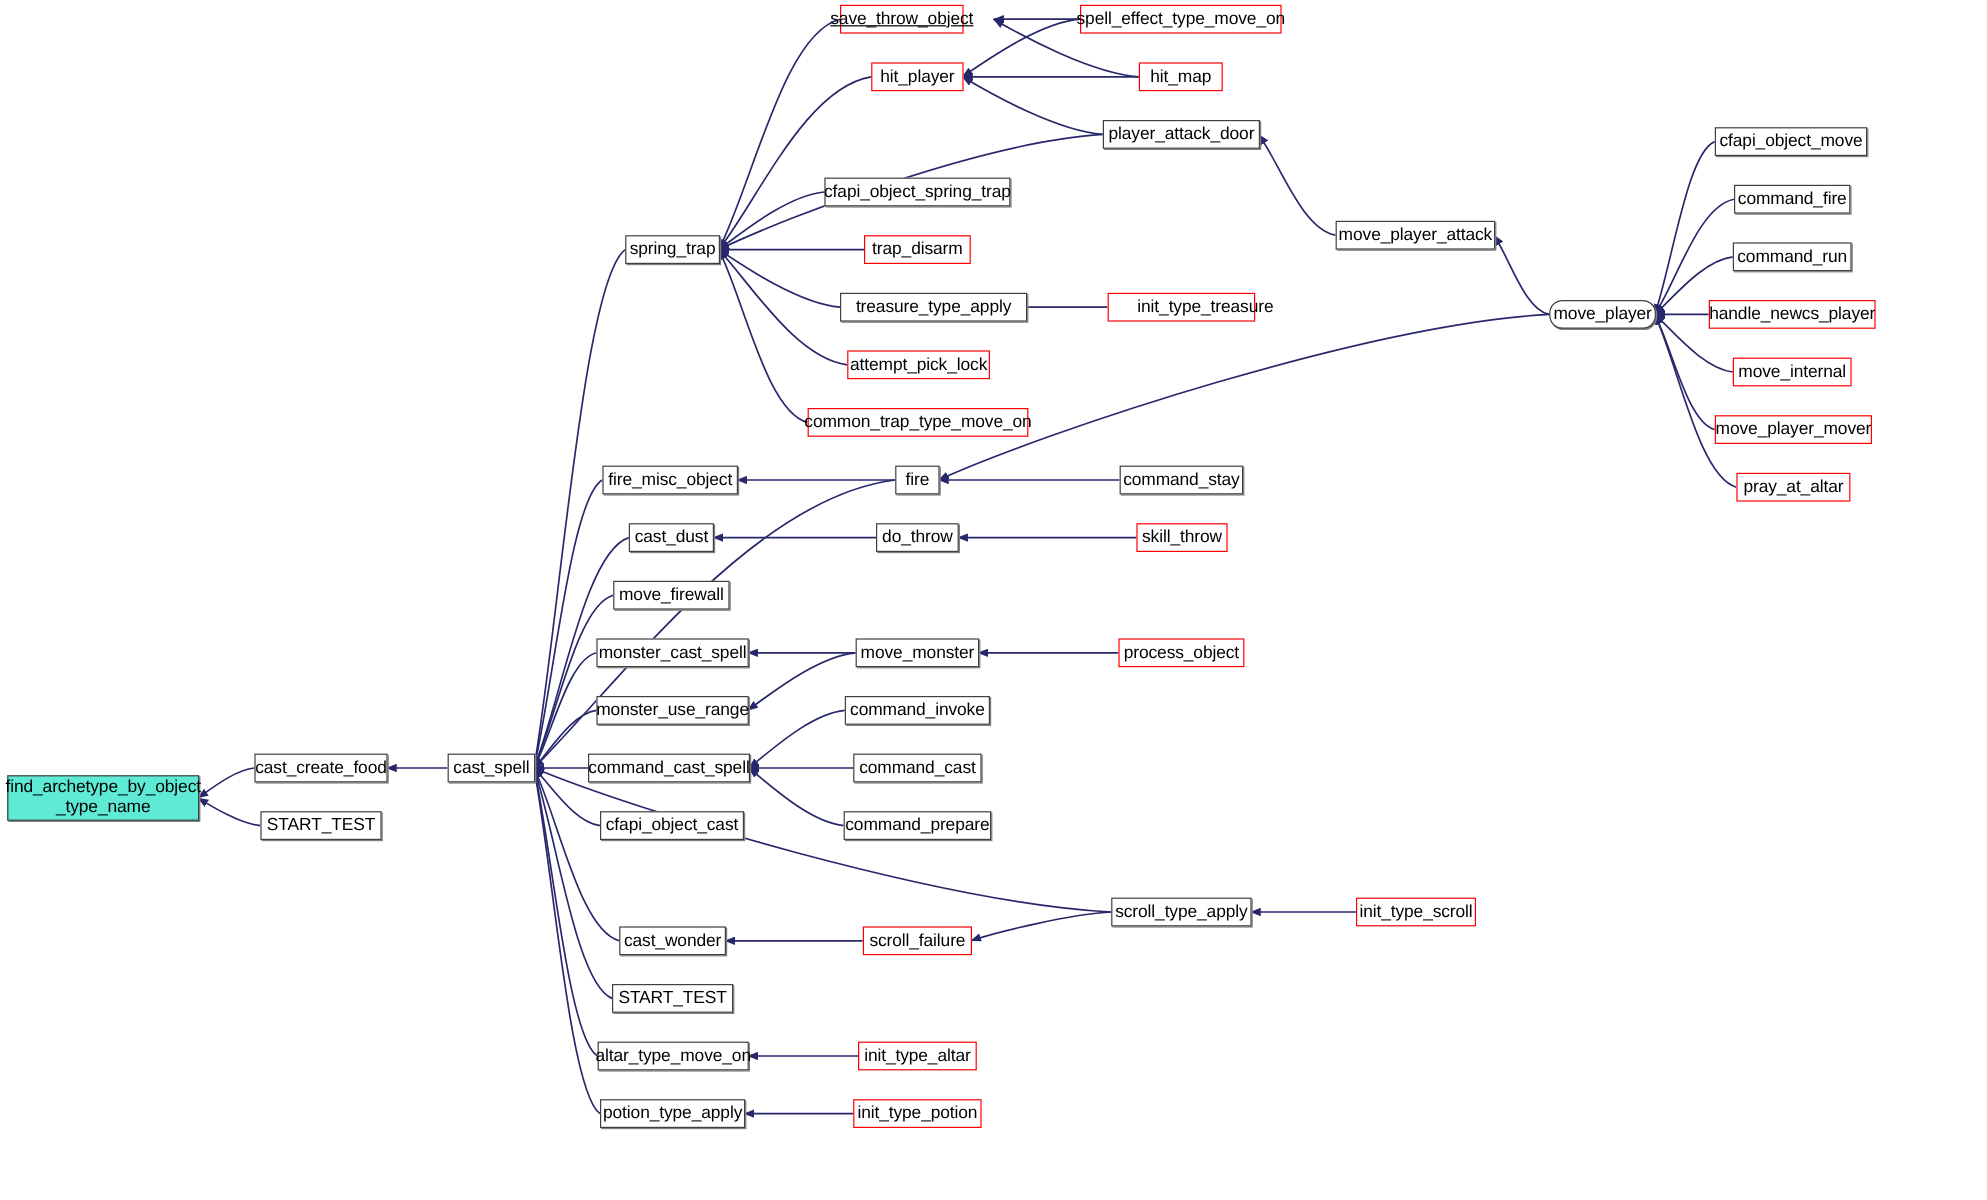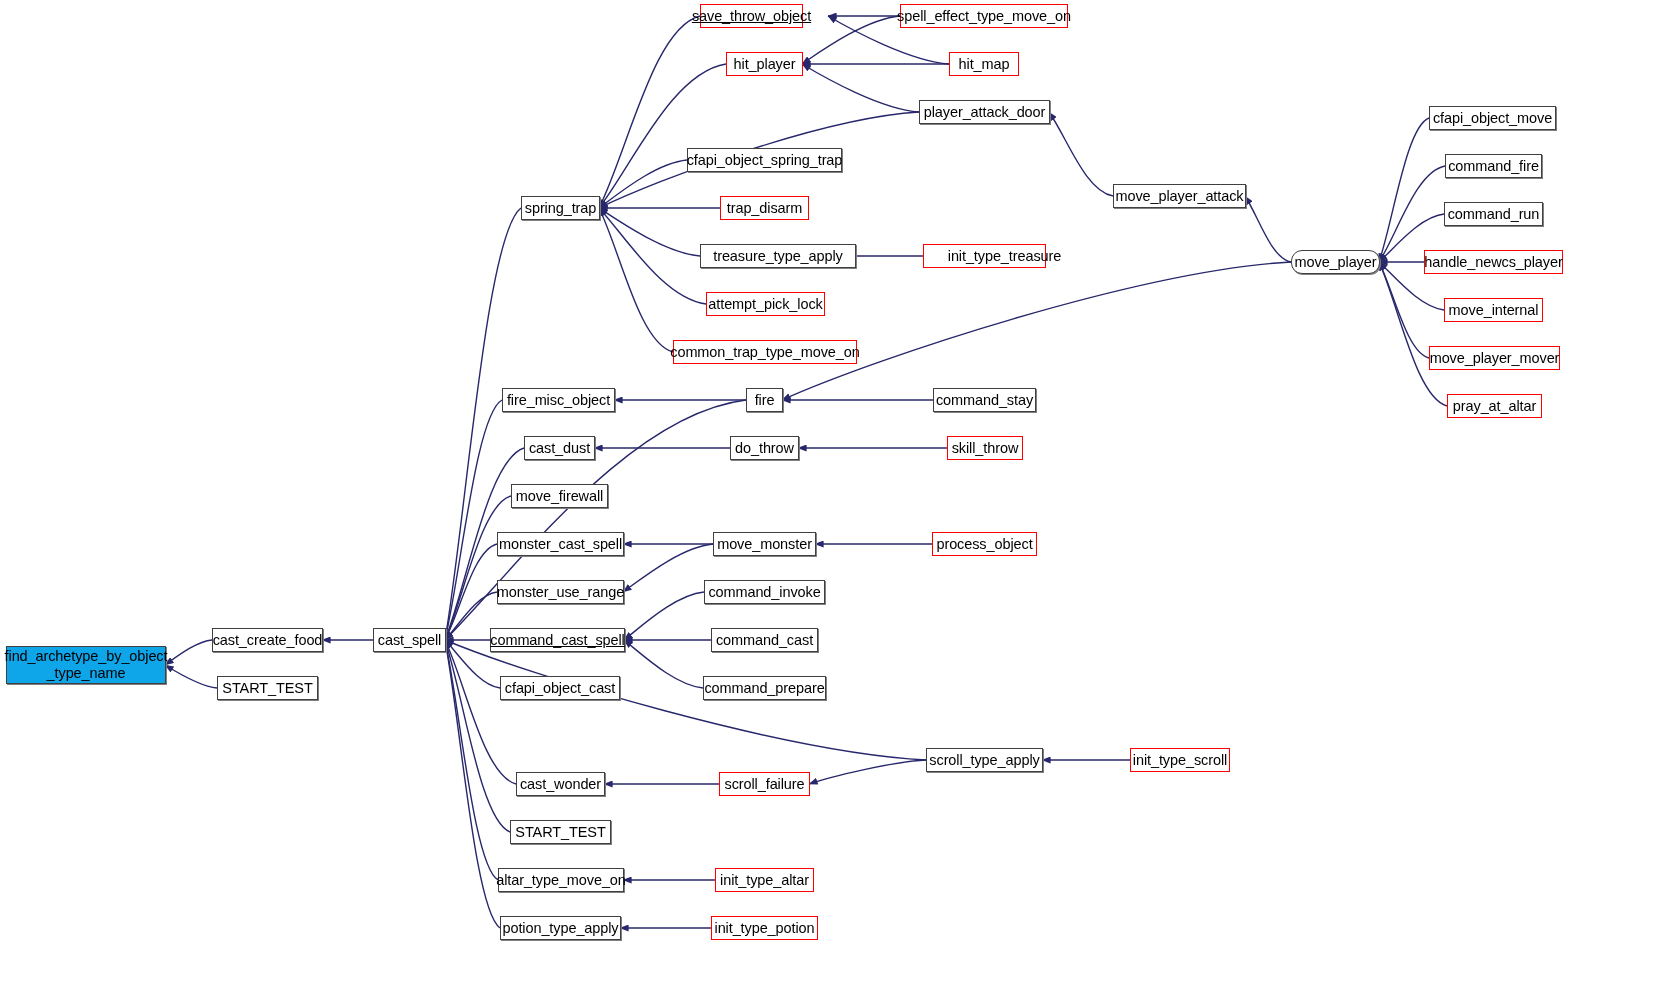--- a/index.html
+++ b/index.html
@@ -39,21 +39,21 @@
     box-shadow: 1px 1px 0 0 #808080;
     white-space: pre;
     letter-spacing: -0.1px;
     z-index: 3;
   }
   .node.red {
     border: 1px solid #ff0000;
     box-shadow: none;
   }
   .node.highlight {
-    background: #0ea5e9;
+    background: #5eead4;
     border: 1px solid #404040;
   }
   .node-label {
     display: block;
     padding: 0 4px;
   }
 </style>
 </head>
 <body>
 
@@ -155,21 +155,21 @@
       <div class="node" style="left: 933px; top: 388px; width: 103px; height: 24px;"><span class="node-label">command_stay</span></div>
       <div class="node" style="left: 524px; top: 436px; width: 71px; height: 24px;"><span class="node-label">cast_dust</span></div>
       <div class="node" style="left: 730px; top: 436px; width: 69px; height: 24px;"><span class="node-label">do_throw</span></div>
       <div class="node red" style="left: 947px; top: 436px; width: 76px; height: 24px;"><span class="node-label">skill_throw</span></div>
       <div class="node" style="left: 511px; top: 484px; width: 97px; height: 24px;"><span class="node-label">move_firewall</span></div>
       <div class="node" style="left: 497px; top: 532px; width: 127px; height: 24px;"><span class="node-label">monster_cast_spell</span></div>
       <div class="node" style="left: 713px; top: 532px; width: 103px; height: 24px;"><span class="node-label">move_monster</span></div>
       <div class="node red" style="left: 932px; top: 532px; width: 105px; height: 24px;"><span class="node-label">process_object</span></div>
       <div class="node" style="left: 497px; top: 580px; width: 127px; height: 24px;"><span class="node-label">monster_use_range</span></div>
       <div class="node" style="left: 704px; top: 580px; width: 121px; height: 24px;"><span class="node-label">command_invoke</span></div>
-      <div class="node" style="left: 490px; top: 628px; width: 135px; height: 24px; text-decoration: underline;"><span class="node-label">command_cast_spell</span></div>
+      <div class="node" style="left: 490px; top: 628px; width: 135px; height: 24px;"><span class="node-label">command_cast_spell</span></div>
       <div class="node" style="left: 711px; top: 628px; width: 107px; height: 24px;"><span class="node-label">command_cast</span></div>
       <div class="node" style="left: 500px; top: 676px; width: 120px; height: 24px;"><span class="node-label">cfapi_object_cast</span></div>
       <div class="node" style="left: 703px; top: 676px; width: 123px; height: 24px;"><span class="node-label">command_prepare</span></div>
       <div class="node" style="left: 926px; top: 748px; width: 117px; height: 24px;"><span class="node-label">scroll_type_apply</span></div>
       <div class="node red" style="left: 1130px; top: 748px; width: 100px; height: 24px;"><span class="node-label">init_type_scroll</span></div>
       <div class="node" style="left: 516px; top: 772px; width: 89px; height: 24px;"><span class="node-label">cast_wonder</span></div>
       <div class="node red" style="left: 719px; top: 772px; width: 91px; height: 24px;"><span class="node-label">scroll_failure</span></div>
       <div class="node" style="left: 510px; top: 820px; width: 101px; height: 24px;"><span class="node-label">START_TEST</span></div>
       <div class="node" style="left: 498px; top: 868px; width: 126px; height: 24px;"><span class="node-label">altar_type_move_on</span></div>
       <div class="node red" style="left: 715px; top: 868px; width: 99px; height: 24px;"><span class="node-label">init_type_altar</span></div>

